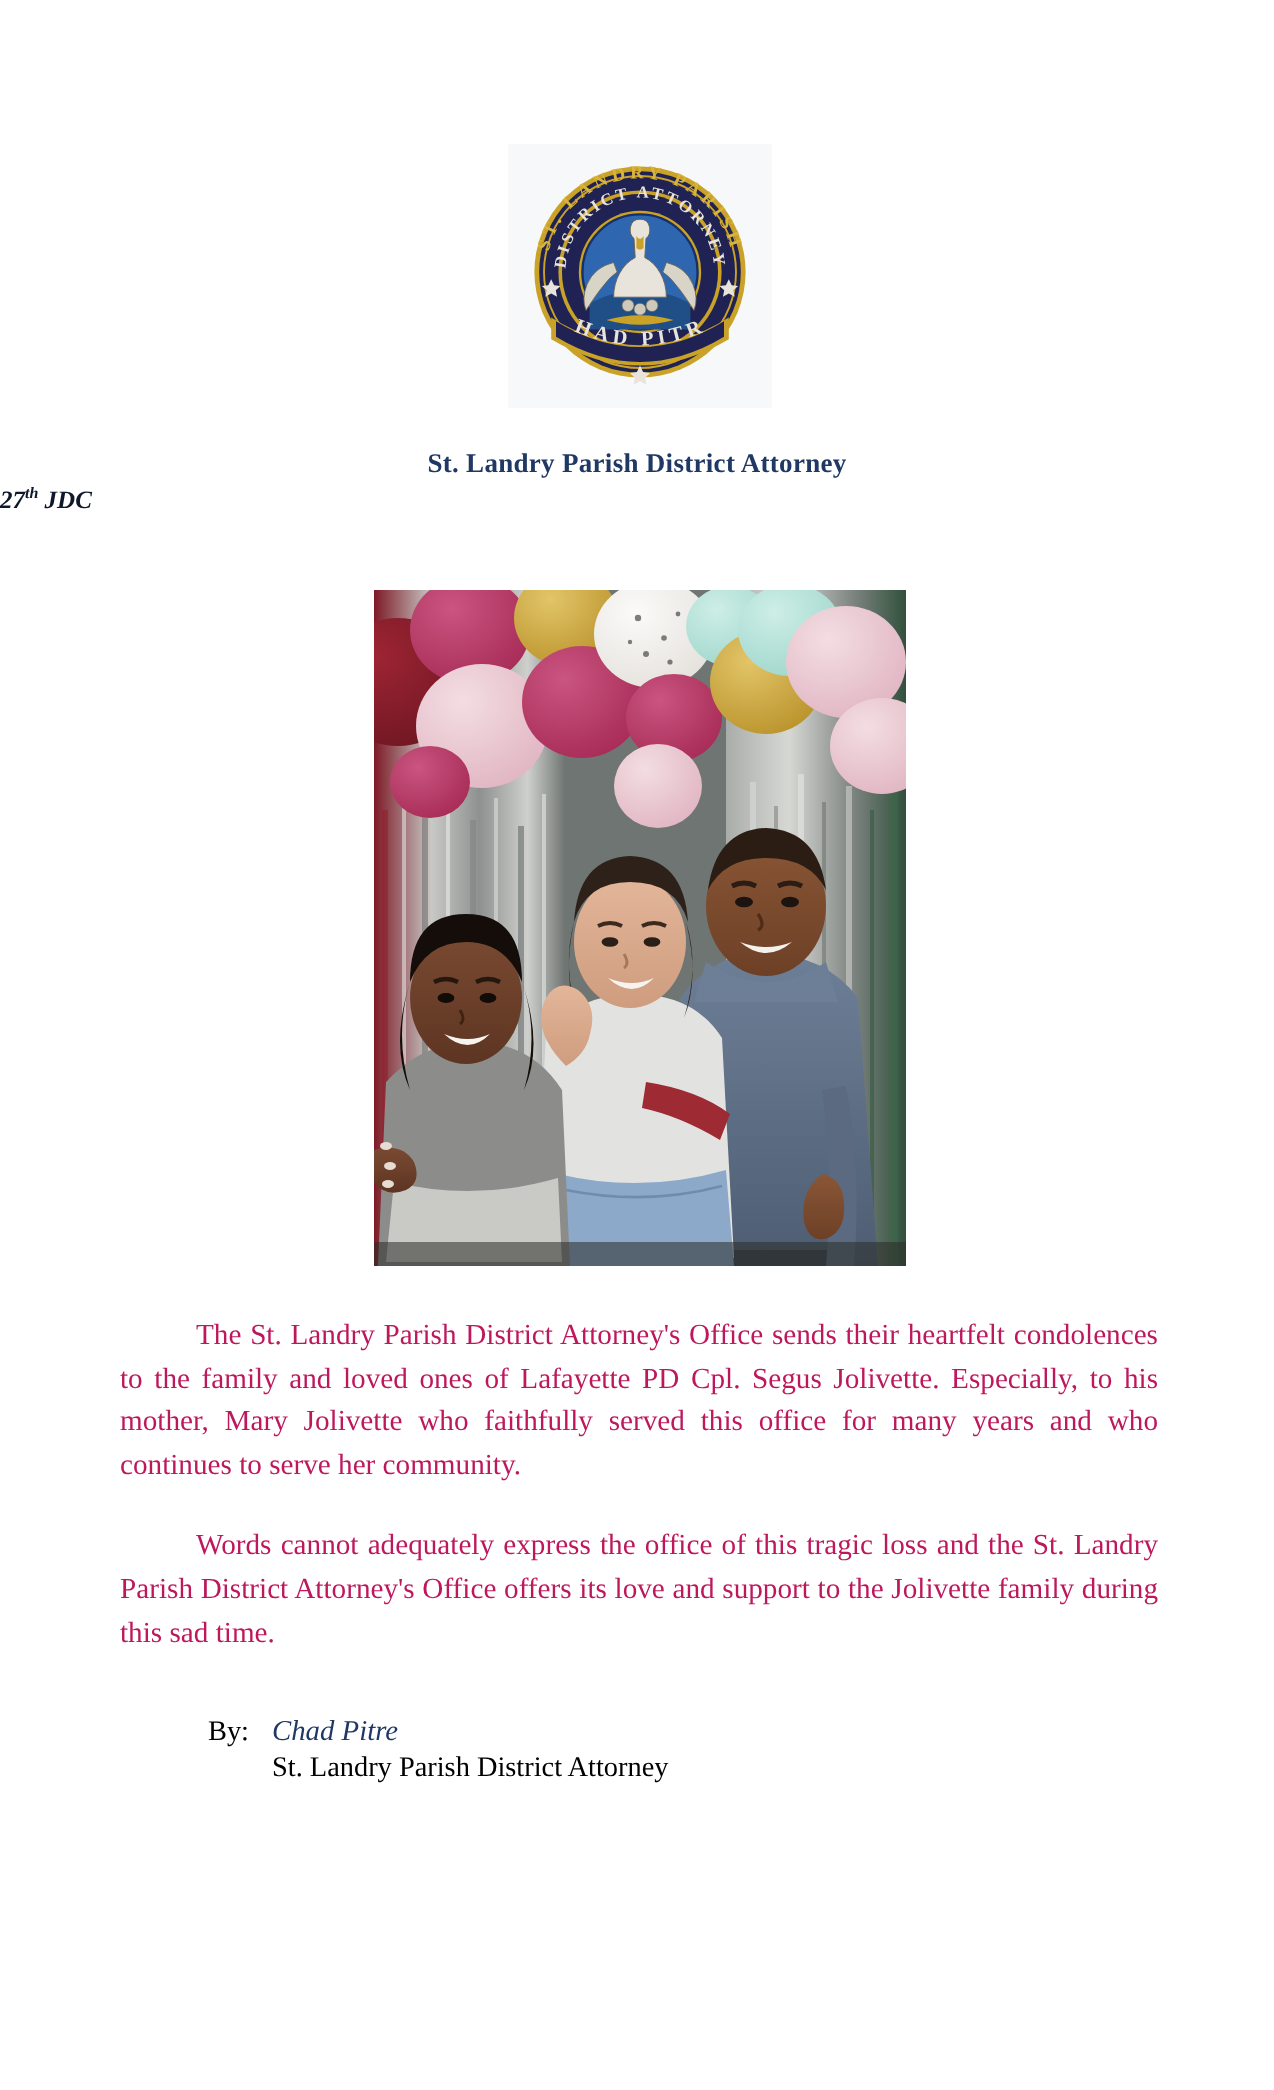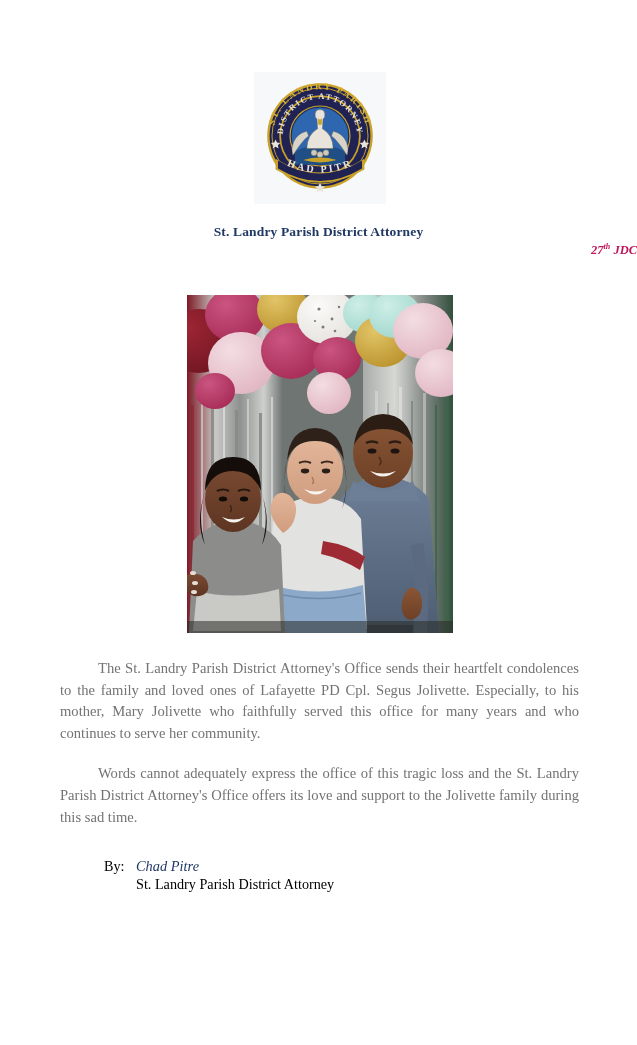--- a/index.html
+++ b/index.html
@@ -50,25 +50,25 @@
     font-weight: bold;
     font-size: 13.5px;
     letter-spacing: 0.15px;
     color: #1f3864;
   }
   .jdc-line {
     position: absolute;
     left: 0;
     top: 243px;
     width: 637px;
-    text-align: right;
+    text-align: left;
     font-weight: bold;
     font-style: italic;
     font-size: 12.5px;
-    color: #be185d;
+    color: #0f172a;
   }
   .jdc-line sup {
     font-size: 8px;
     vertical-align: super;
     line-height: 0;
   }
 
   
   .photo {
     position: absolute;
@@ -87,21 +87,21 @@
     left: 60px;
     top: 658px;
     width: 519px;
   }
   .para {
     font-size: 14.6px;
     line-height: 21.6px;
     text-align: justify;
     text-indent: 38px;
     margin: 0 0 19px 0;
-    color: #737373;
+    color: #be185d;
     -webkit-hyphens: none;
     hyphens: none;
   }
   .para:last-child { margin-bottom: 0; }
 
   
   .sig-block {
     position: absolute;
     left: 104px;
     top: 858px;

